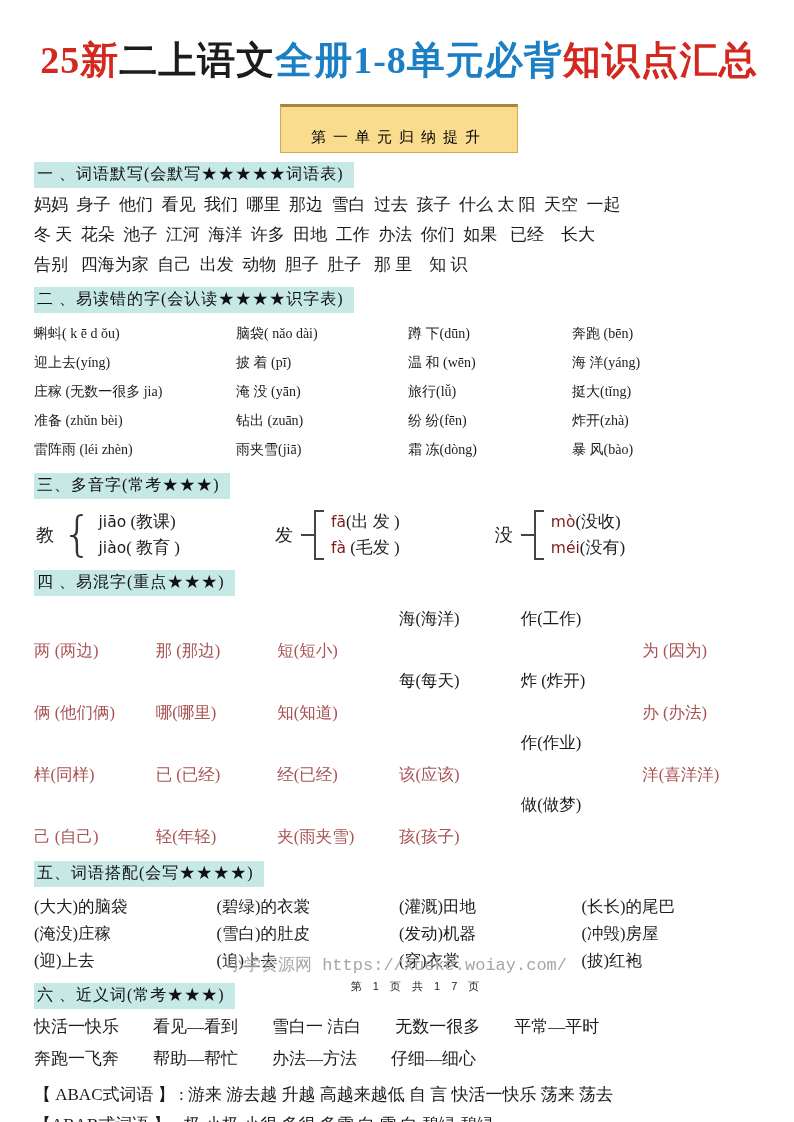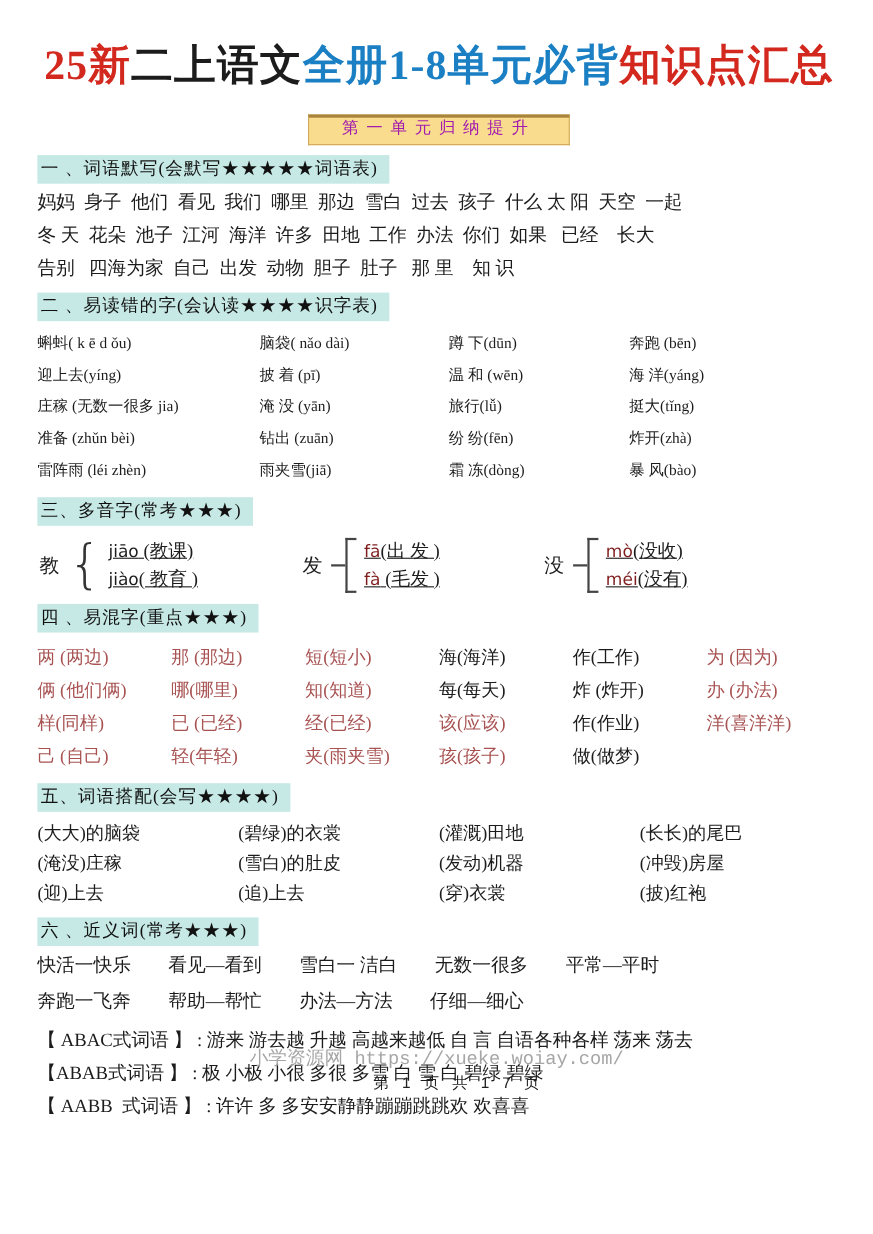--- a/index.html
+++ b/index.html
@@ -24,67 +24,67 @@
     line-height:1.1;white-space:nowrap;
   }
   .doc-title .red{color:var(--red);}
   .doc-title .blue{color:var(--blue);}
 
   
   .banner-wrap{text-align:center;margin-top:22px;}
   .banner{
     display:inline-block;background:#f9dc8e;
     border:1px solid #cfa95a;border-top:3px solid #a8843c;
-    padding:0 30px 5px;font-size:15px;letter-spacing:7px;color:#a21caf;
+    padding:21px 30px 5px;font-size:15px;letter-spacing:7px;color:#000000;
   }
 
   
   .sec-heading{
     display:inline-block;background:var(--teal);
     font-size:16px;padding:2px 10px 3px 3px;color:#111;
     letter-spacing:1px;
   }
   .sec{margin-top:9px;}
 
   .textline{font-size:17px;line-height:26px;white-space:pre-wrap;margin-top:4px;}
 
   
   .grid-s2{display:grid;grid-template-columns:202px 172px 164px auto;
     font-size:14px;line-height:29px;margin-top:6px;}
   
   .grid-s4{display:grid;grid-template-columns:repeat(6,1fr);
     font-size:16.5px;line-height:30px;margin-top:8px;}
-  .grid-s4 .red{color:var(--muted-red);}
+  .grid-s4 .red{color:var(--muted-red);margin-top:32px;}
   
   .grid-s5{display:grid;grid-template-columns:repeat(4,1fr);
     font-size:16.5px;line-height:27px;margin-top:6px;}
 
   
   .mchar-row{display:flex;align-items:flex-start;margin:10px 0 2px 2px;font-size:17px;}
   .mgroup{display:flex;align-items:center;}
   .mgroup + .mgroup{margin-left:95px;}
   .gchar{margin-right:8px;font-size:18px;}
   .curly{font-size:48px;font-weight:300;line-height:.9;
     font-family:"DejaVu Sans",sans-serif;color:#333;margin-right:6px;}
   .dash{width:13px;height:2px;background:#444;flex:0 0 auto;}
   .sqbracket{width:10px;align-self:stretch;border-left:2px solid #444;
     border-top:2px solid #444;border-bottom:2px solid #444;
     margin:1px 7px 1px 0;flex:0 0 auto;}
-  .glines{display:flex;flex-direction:column;line-height:25px;text-decoration:underline;}
+  .glines{display:flex;flex-direction:column;line-height:25px;}
   .py{font-family:"DejaVu Sans",sans-serif;font-size:15.5px;}
   .py.red{color:#7f1d1d;}
 
   
   .pairs{display:flex;flex-wrap:wrap;font-size:17px;line-height:28px;margin-top:4px;}
   .pairs span{margin-right:34px;}
 
   
   .footer{position:absolute;left:0;right:0;bottom:16px;text-align:center;}
   .site{color:#a6a6a6;font-size:17px;font-family:Liberation Mono, monospace;}
-  .pageno{font-size:14px;letter-spacing:4px;margin-top:3px;color:#222;
+  .pageno{font-size:11px;letter-spacing:4px;margin-top:3px;color:#222;
     font-family:"Liberation Sans","DejaVu Sans",sans-serif;padding-left:40px;}
 </style>
 </head>
 <body>
 
 <div class="page">
 
   <div class="doc-title">
     <span class="red">25新</span><span>二上语文</span><span class="blue">全册1-8单元必背</span><span class="red">知识点汇总</span>
   </div>
@@ -217,21 +217,21 @@
     <div class="pairs">
       <span>奔跑一飞奔</span>
       <span>帮助—帮忙</span>
       <span>办法—方法</span>
       <span>仔细—细心</span>
     </div>
   </div>
 
 
   <div class="sec">
-    <div class="textline">【 ABAC式词语 】 : 游来 游去越 升越 高越来越低 自 言 自语各种各样 荡来 荡去</div>
+    <div class="textline">【 ABAC式词语 】 : 游来 游去越 升越 高越来越低 自 言 快活一快乐 荡来 荡去</div>
     <div class="textline">【ABAB式词语 】 : 极 小极 小很 多很 多雪 白 雪 白 碧绿 碧绿</div>
     <div class="textline">【 AABB  式词语 】 : 许许 多 多安安静静蹦蹦跳跳欢 欢喜喜</div>
   </div>
 
   <div class="footer">
     <div class="site">小学资源网 https://xueke.woiay.com/</div>
     <div class="pageno">第 1 页 共 1 7 页</div>
   </div>
 
 </div>

